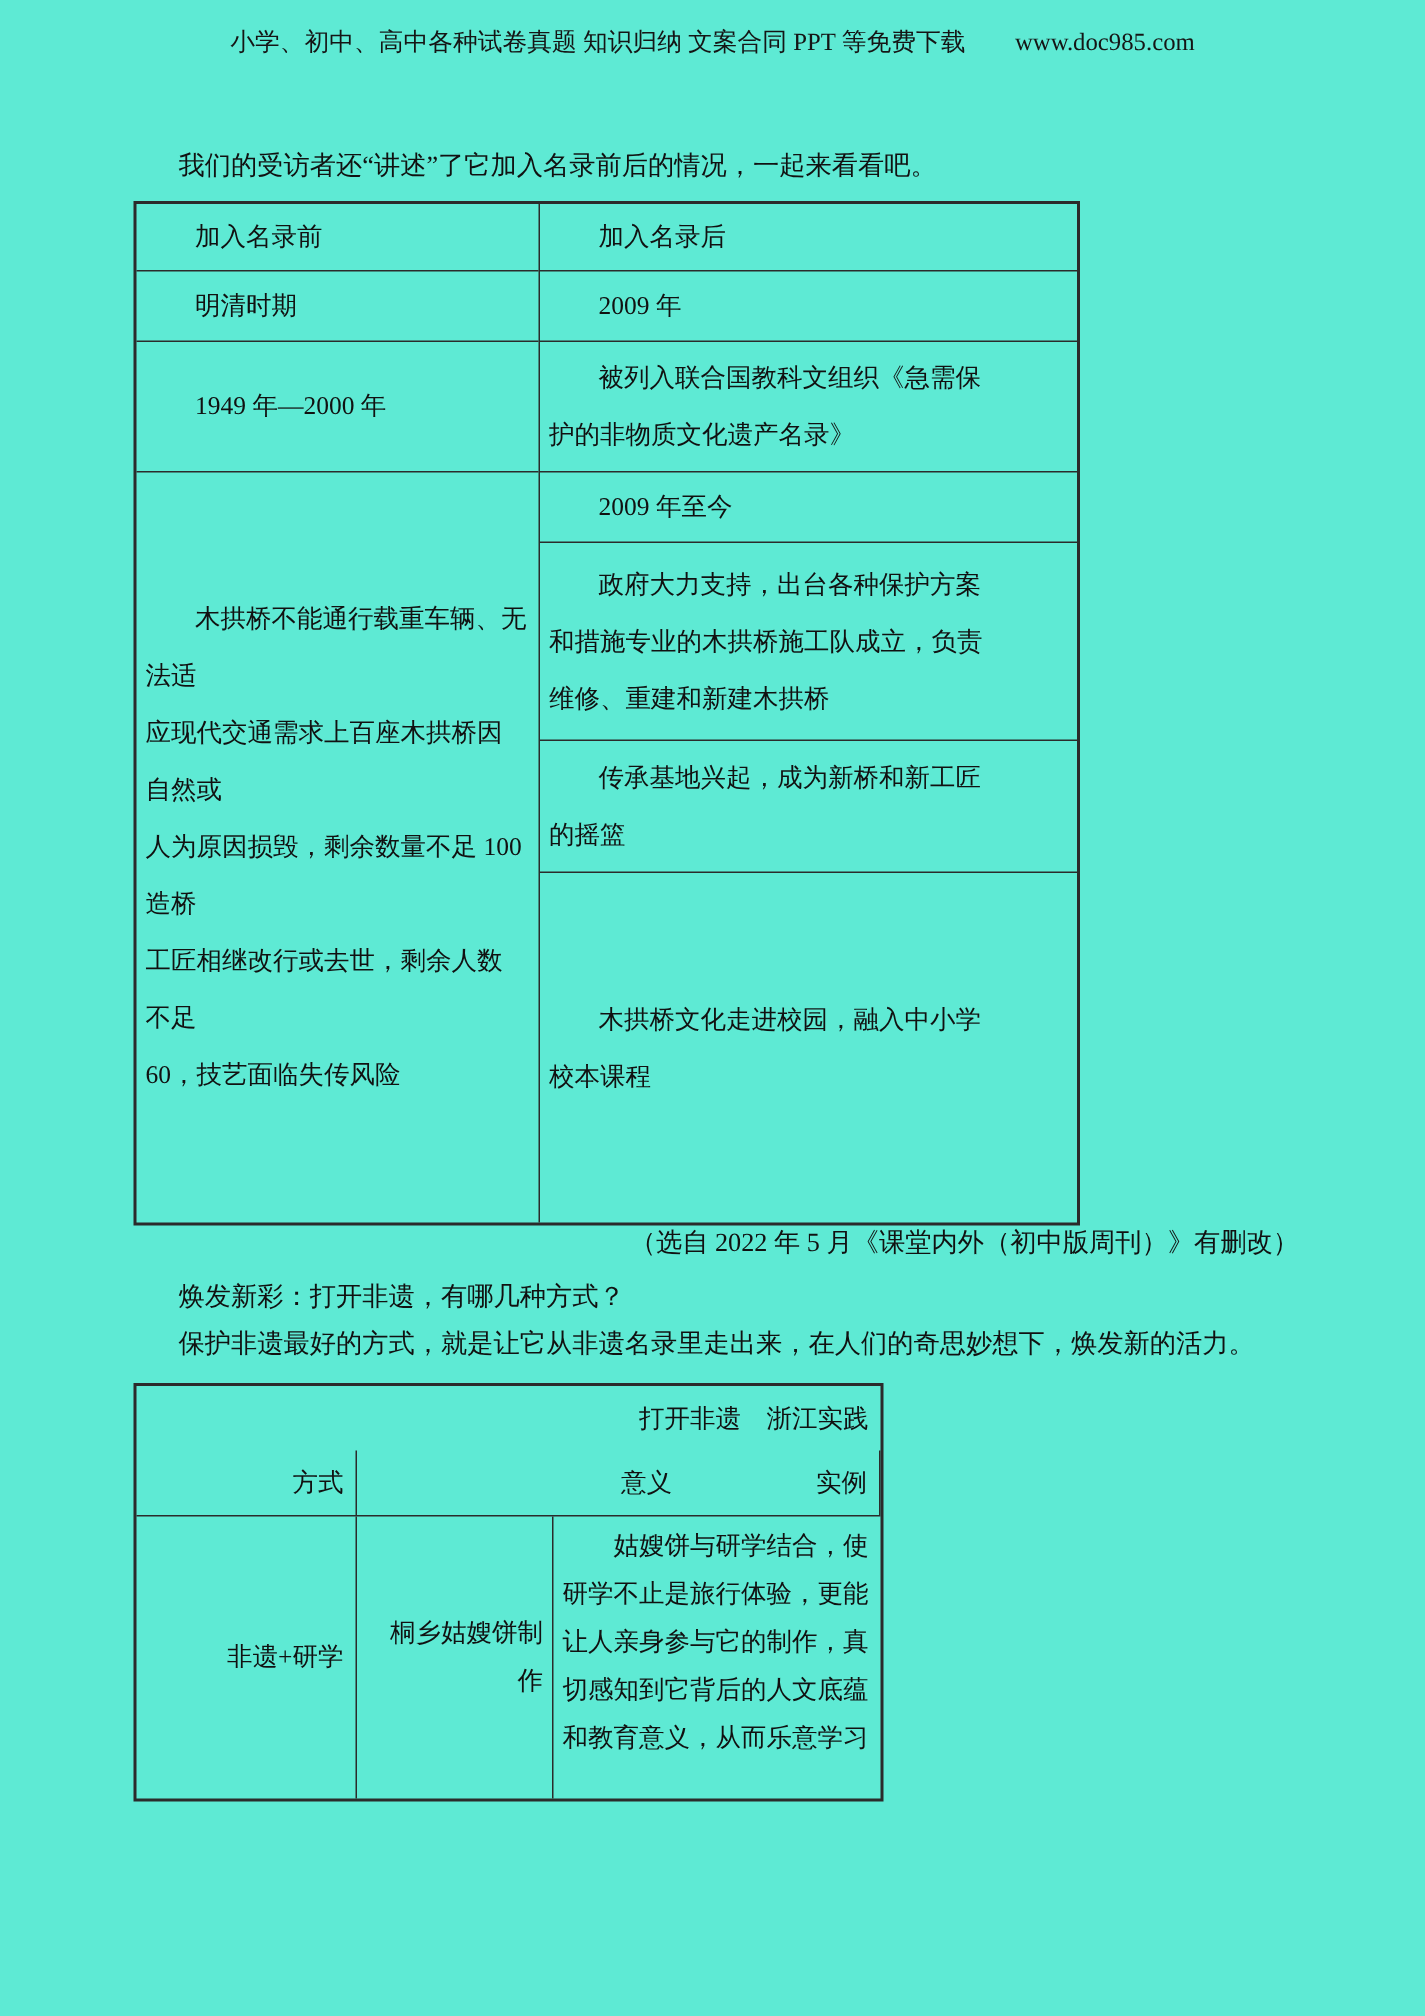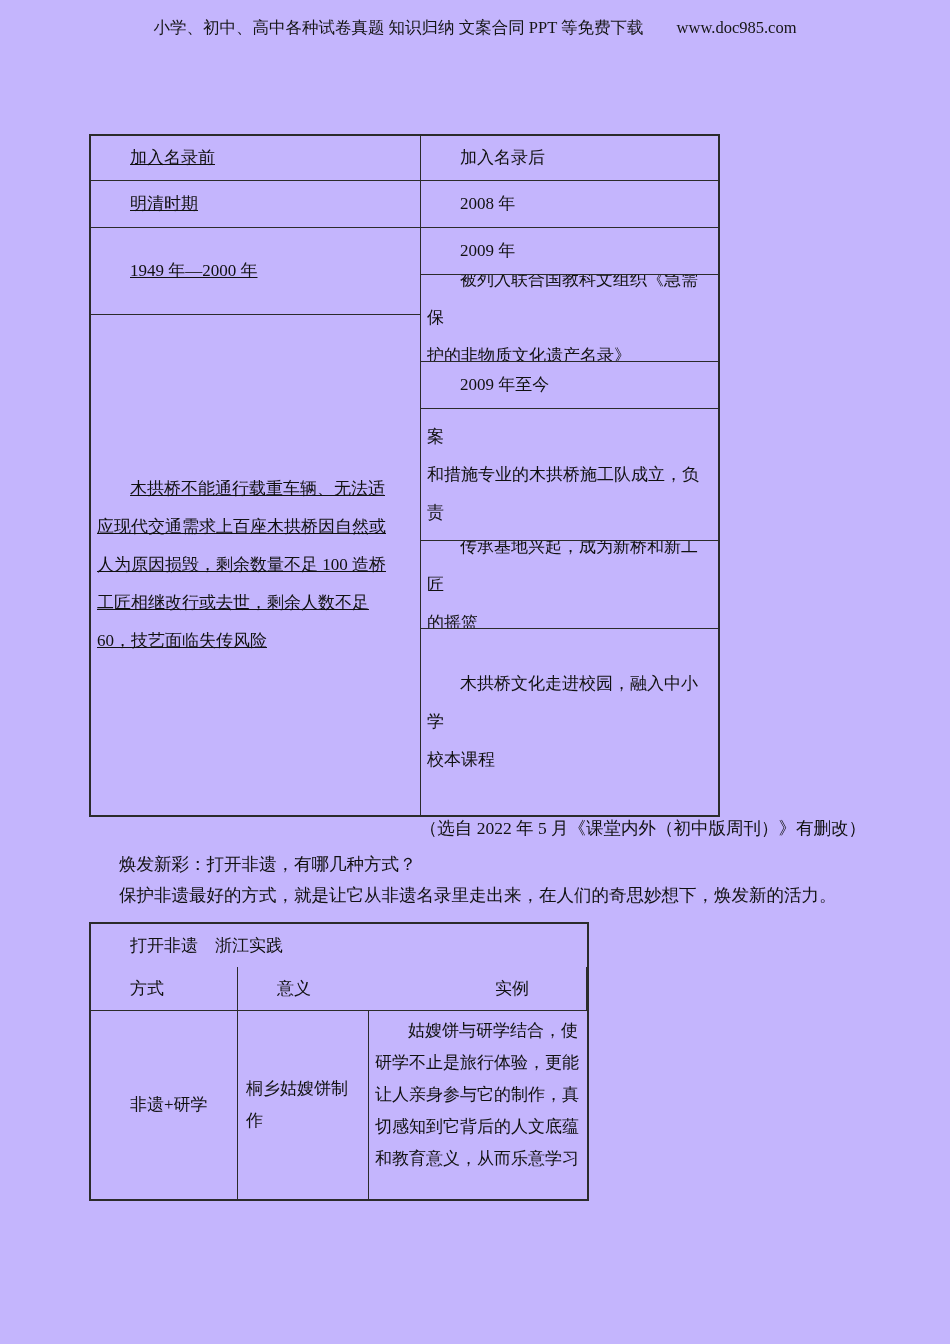--- a/index.html
+++ b/index.html
@@ -1,20 +1,20 @@
 <!DOCTYPE html>
 <html><head>
 <meta charset="utf-8">
 <style>
   html, body { margin: 0; padding: 0; background: #ffffff; }
   .page {
     position: relative;
     width: 950px;
     height: 1344px;
-    background: #c4b5fd;
+    background: #5eead4;
     color: #111111;
     font-family: "Liberation Serif", "DejaVu Serif", serif;
     overflow: hidden;
   }
 
   
   .site-header {
     position: absolute;
     top: 15px; left: 0;
     width: 100%;
@@ -71,21 +71,21 @@
     position: absolute;
     left: 89px; top: 134px;
     width: 631px; height: 683px;
     box-sizing: border-box;
     border: 2px solid #2b2b2b;
     display: flex;
     font-size: 17px;
     line-height: 38px;
   }
   .t1-col { display: flex; flex-direction: column; box-sizing: border-box; }
-  .t1-left { width: 330px; border-right: 1.5px solid #2b2b2b; text-decoration: underline; }
+  .t1-left { width: 269px; border-right: 1.5px solid #2b2b2b; }
   .t1-right { flex: 1; }
   .t1 .cell:last-child { border-bottom: none; }
   .h45  { height: 45px;  flex: none; }
   .h47  { height: 47px;  flex: none; justify-content: center; }
   .h87  { height: 87px;  flex: none; }
   .h88  { height: 88px;  flex: none; }
   .h132 { height: 132px; flex: none; }
   .h134 { height: 134px; flex: none; }
   .grow { flex: 1; }
 
@@ -93,40 +93,42 @@
   .t2 {
     position: absolute;
     left: 89px; top: 922px;
     width: 500px; height: 279px;
     box-sizing: border-box;
     border: 2px solid #2b2b2b;
     display: flex;
     flex-direction: column;
     font-size: 17px;
     line-height: 32px;
+    text-align: right;
   }
   .t2 .cell { border-bottom: none; }
   .t2-title {
     height: 43px; flex: none;
     border-bottom: 1.5px solid #2b2b2b;
   }
   .t2-row { display: flex; box-sizing: border-box; }
   .t2-head { height: 44px; flex: none; border-bottom: 1.5px solid #2b2b2b; }
   .t2-body { flex: 1; }
   .t2 .c1 { width: 147px; flex: none; border-right: 1.5px solid #2b2b2b; }
   .t2 .c2 { width: 131px; flex: none; border-right: 1.5px solid #2b2b2b; }
   .t2 .c3 { flex: 1; }
 </style>
 </head>
 <body>
 
 <div class="page">
 
   <div class="site-header">小学、初中、高中各种试卷真题 知识归纳 文案合同 PPT 等免费下载　　www.doc985.com</div>
 
+  <p class="para intro">我们的受访者还“讲述”了它加入名录前后的情况，一起来看看吧。</p>
 
   <div class="t1">
     <div class="t1-col t1-left">
       <div class="cell h45">
         <div class="ct">加入名录前</div>
       </div>
       <div class="cell h47">
         <div class="ct">明清时期</div>
       </div>
       <div class="cell h87">
@@ -138,23 +140,20 @@
 人为原因损毁，剩余数量不足 100 造桥
 工匠相继改行或去世，剩余人数不足
 60，技艺面临失传风险</div>
       </div>
     </div>
     <div class="t1-col t1-right">
       <div class="cell h45">
         <div class="ct">加入名录后</div>
       </div>
       <div class="cell h47">
-        <div class="ct">2008 年</div>
-      </div>
-      <div class="cell h47">
         <div class="ct">2009 年</div>
       </div>
       <div class="cell h87">
         <div class="ct">被列入联合国教科文组织《急需保
 护的非物质文化遗产名录》</div>
       </div>
       <div class="cell h47">
         <div class="ct">2009 年至今</div>
       </div>
       <div class="cell h132">

